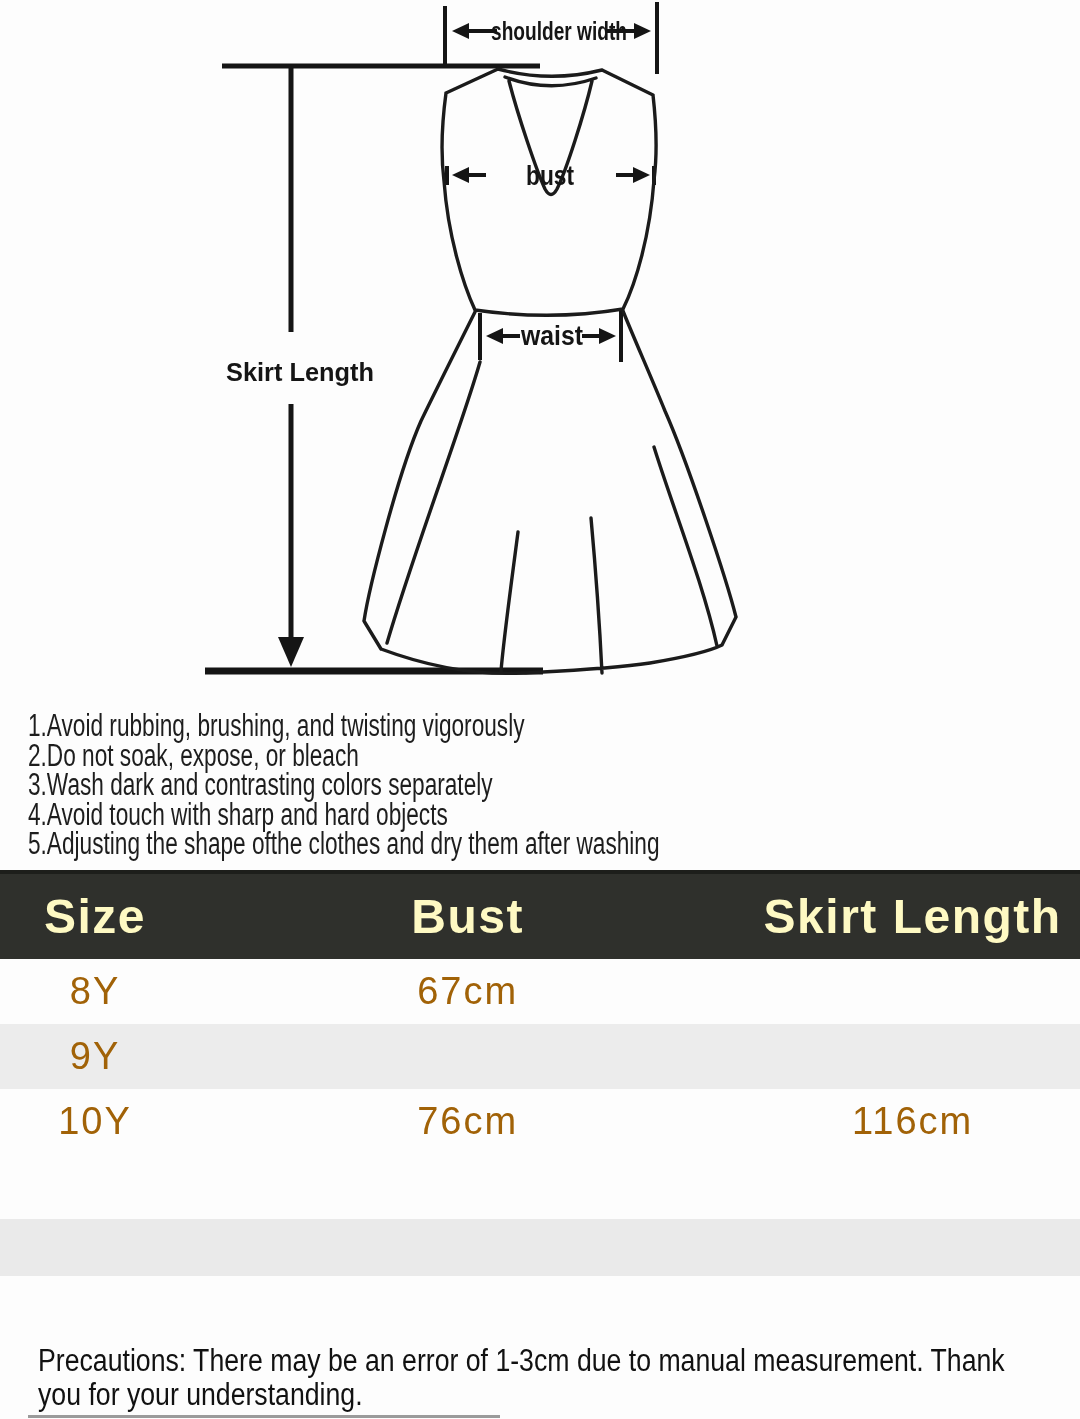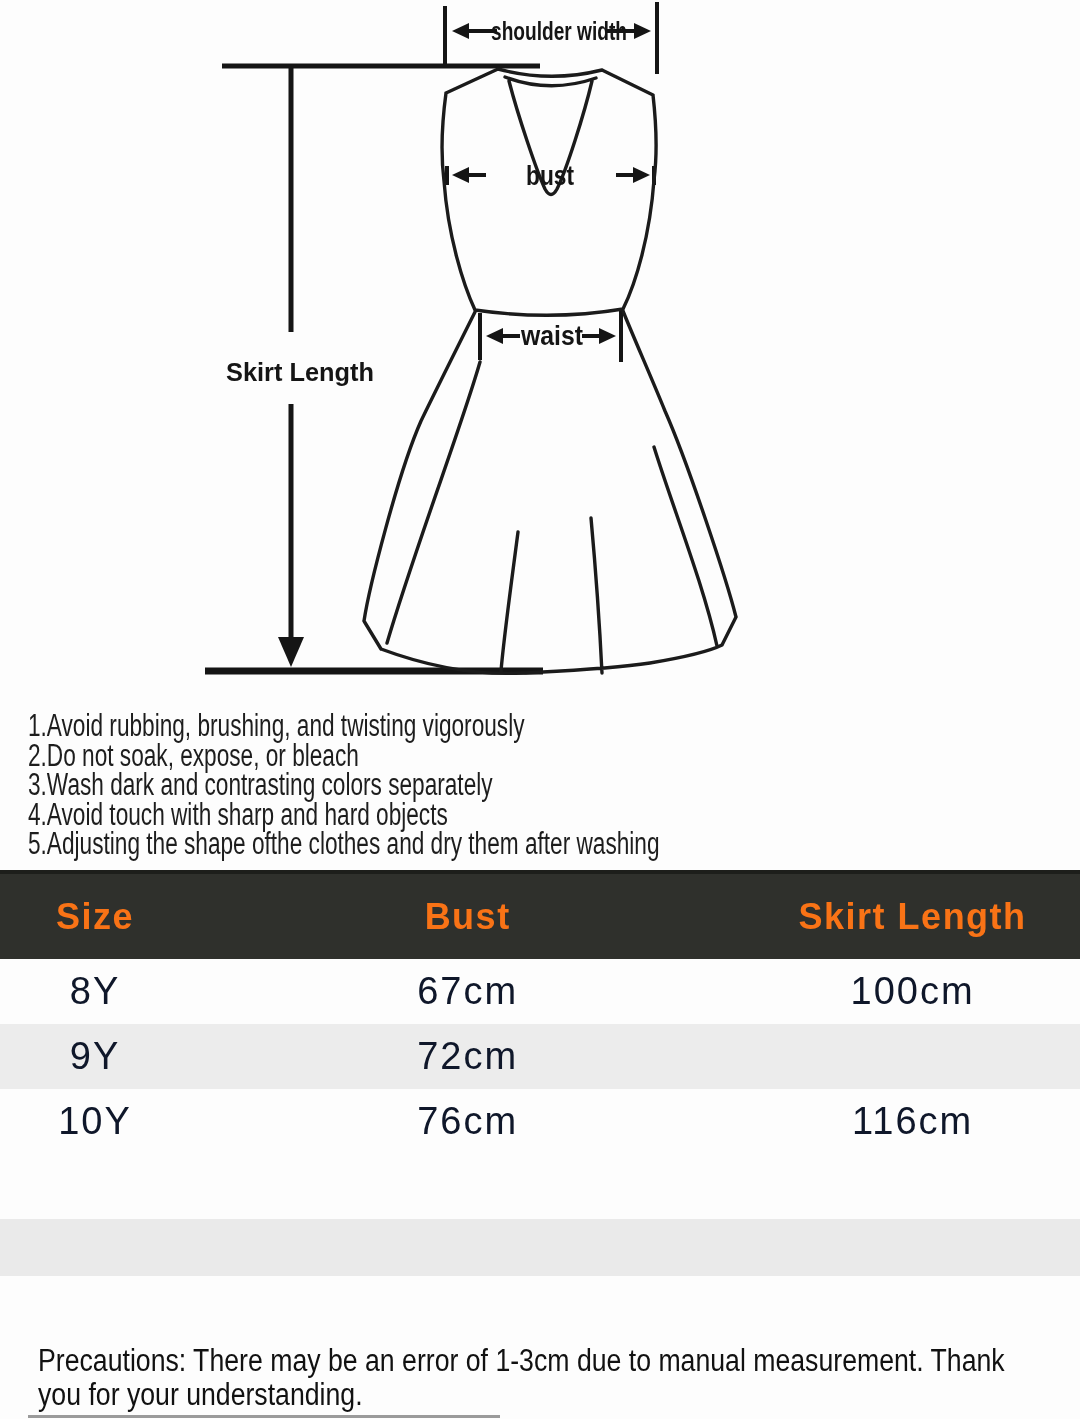--- a/index.html
+++ b/index.html
@@ -17,26 +17,26 @@
     font-size:31px; line-height:29.6px; color:#1d1d1d;
     transform:scaleX(0.73); transform-origin:0 0;
   }
   
   .size-table{position:absolute; left:0; top:870px; width:1080px;}
   .t-head{
     height:85px; background:#2f302c; border-top:4px solid #1d1e1b;
     display:grid; grid-template-columns:17.6% 51.4% 31%; align-items:center;
   }
   .t-head .cell{
-    text-align:center; color:#f97316; font-weight:700; font-size:36px; letter-spacing:1.5px;
+    text-align:center; color:#fef9c3; font-weight:700; font-size:48px; letter-spacing:1.5px;
   }
   .t-row{
     height:65px; display:grid; grid-template-columns:17.6% 51.4% 31%; align-items:center;
   }
-  .t-row .cell{text-align:center; font-size:38px; letter-spacing:2px; color:#0f172a;}
+  .t-row .cell{text-align:center; font-size:38px; letter-spacing:2px; color:#a16207;}
   .t-row.alt{background:#ececec;}
   .t-empty{height:57px; background:#eaeaea;}
   
   .precautions{
     position:absolute; left:38px; top:1344px; width:1174px;
     font-size:31px; line-height:34px; color:#111;
     transform:scaleX(0.86); transform-origin:0 0;
   }
   .bottom-line{
     position:absolute; left:28px; top:1415px; width:472px; height:3px; background:#9b9b9b;
@@ -114,25 +114,23 @@
 
   <div class="size-table">
     <div class="t-head">
       <div class="cell">Size</div>
       <div class="cell">Bust</div>
       <div class="cell">Skirt Length</div>
     </div>
     <div class="t-row">
       <div class="cell">8Y</div>
       <div class="cell">67cm</div>
-      <div class="cell">100cm</div>
     </div>
     <div class="t-row alt">
       <div class="cell">9Y</div>
-      <div class="cell">72cm</div>
     </div>
     <div class="t-row">
       <div class="cell">10Y</div>
       <div class="cell">76cm</div>
       <div class="cell">116cm</div>
     </div>
     <div class="t-row">
     </div>
     <div class="t-empty"></div>
   </div>

